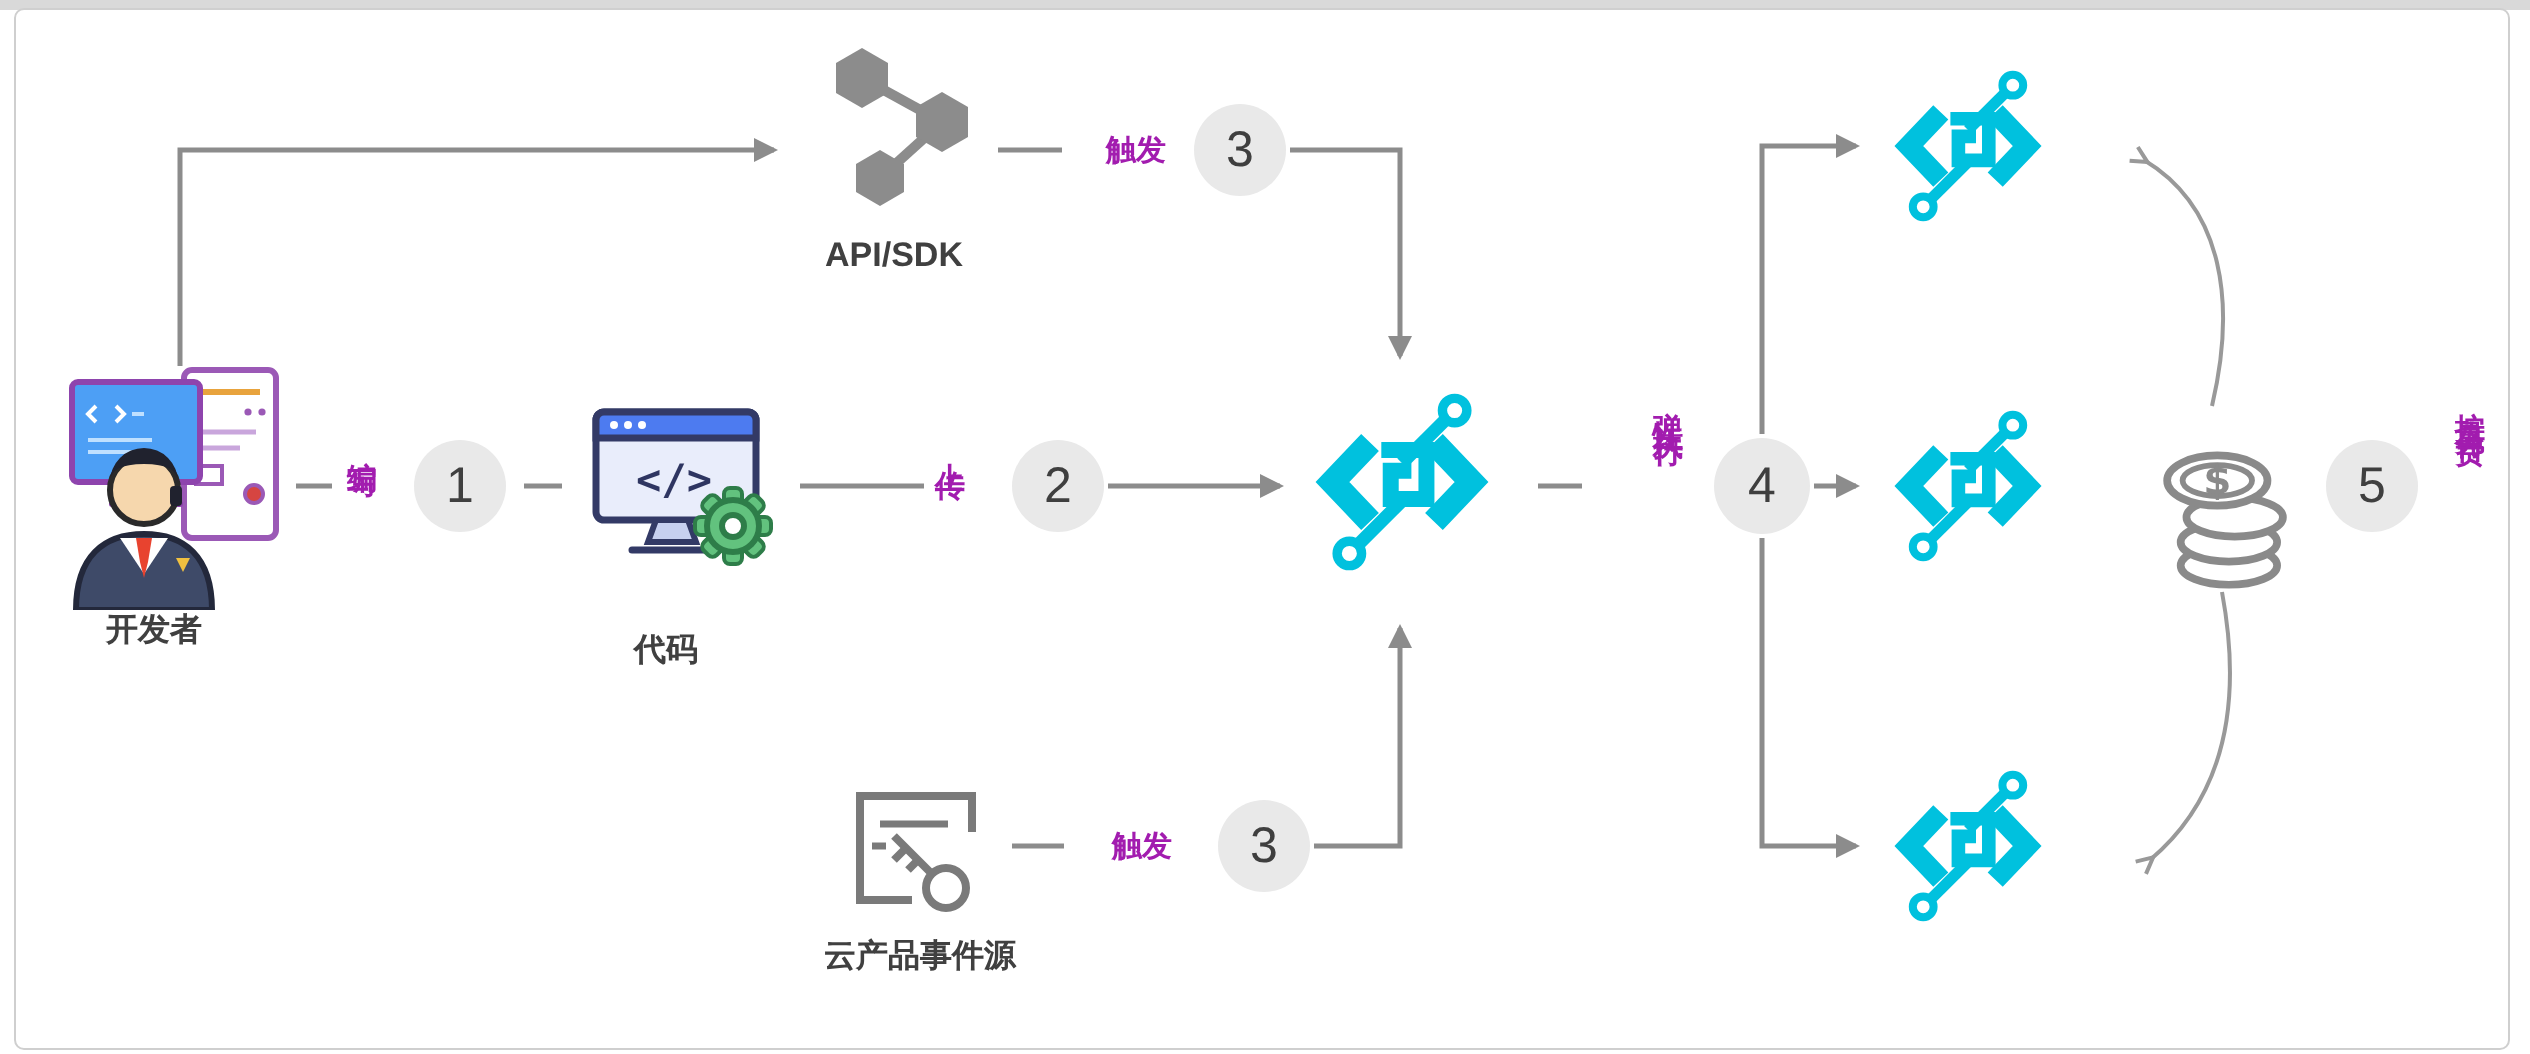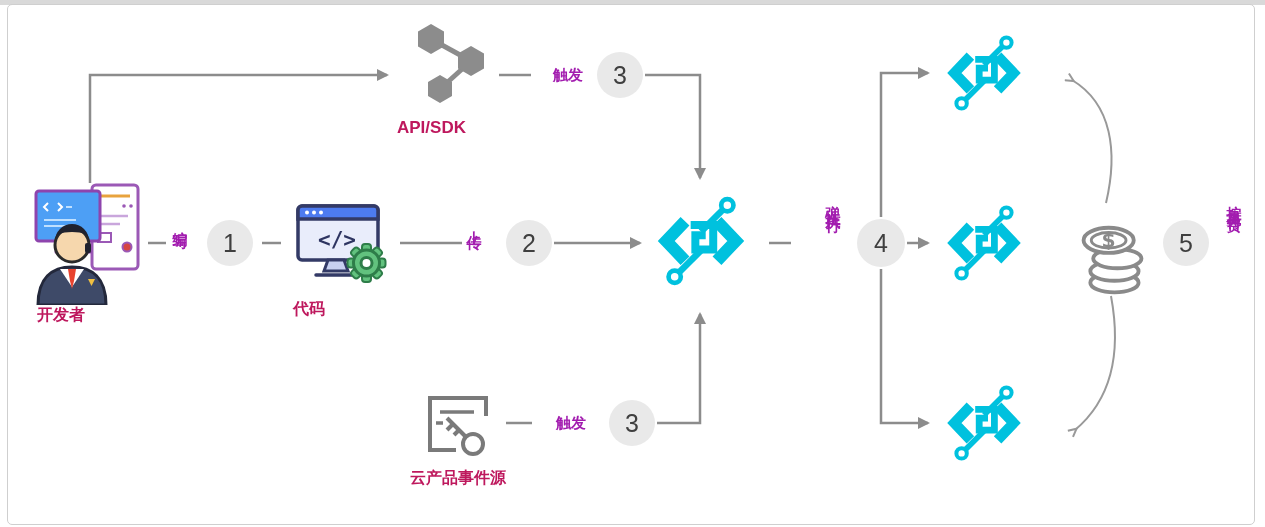--- a/index.html
+++ b/index.html
@@ -3,21 +3,21 @@
 <meta charset="utf-8">
 <style>
   html,body{margin:0;padding:0;background:#fff;}
   .page{position:relative;width:1265px;height:527px;background:#ffffff;overflow:hidden;
         font-family:"Liberation Sans","DejaVu Sans",sans-serif;}
   .topstrip{position:absolute;left:0;top:0;width:1265px;height:5px;background:#d9d9d9;}
   .frame{position:absolute;left:7px;top:4px;width:1246px;height:519px;border:1px solid #cfcfcf;
          border-radius:5px;background:transparent;}
   .overlay{position:absolute;left:0;top:0;}
   .node{position:absolute;}
-  .caption{position:absolute;font-size:16px;font-weight:bold;color:#be185d;text-align:left;}
+  .caption{position:absolute;font-size:16px;font-weight:bold;color:#404040;text-align:center;}
   .rel{position:absolute;font-size:15px;font-weight:bold;color:#a21caf;text-align:center;}
   .vtext{writing-mode:vertical-lr;text-orientation:upright;letter-spacing:4px;line-height:1;}
   .numcircle{position:absolute;background:#e9e9e9;border-radius:50%;
              display:flex;align-items:center;justify-content:center;
              color:#3f3f3f;font-size:25px;font-weight:500;}
   .c46{width:46px;height:46px;}
   .c48{width:48px;height:48px;}
 </style>
 </head>
 <body>
@@ -103,21 +103,21 @@
           <rect x="72" y="44" width="9" height="38" rx="3" transform="rotate(0 76.5 63)"></rect>
           <rect x="72" y="44" width="9" height="38" rx="3" transform="rotate(45 76.5 63)"></rect>
           <rect x="72" y="44" width="9" height="38" rx="3" transform="rotate(90 76.5 63)"></rect>
           <rect x="72" y="44" width="9" height="38" rx="3" transform="rotate(135 76.5 63)"></rect>
         </g>
         <circle cx="76.5" cy="63" r="13" fill="#62C27E" stroke="#2E7D49" stroke-width="3"></circle>
         <circle cx="76.5" cy="63" r="5.5" fill="#ffffff" stroke="#2E7D49" stroke-width="3"></circle>
       </g>
     </svg>
   </div>
-  <div class="caption" style="left:293px;top:299px;width:80px;">代码</div>
+  <div class="caption" style="left:293px;top:315px;width:80px;">代码</div>
 
   <div class="rel vtext" style="left:467px;top:219px;">上传</div>
   <div class="numcircle c46" style="left:506px;top:220px;">2</div>
 
   <div class="node" style="left:404px;top:19px;">
     <svg width="90" height="96" viewBox="0 0 90 96">
       <line x1="27" y1="20" x2="67" y2="42" stroke="#8c8c8c" stroke-width="5"></line>
       <line x1="67" y1="42" x2="36" y2="70" stroke="#8c8c8c" stroke-width="5"></line>
       <polygon points="27,5 40,12.5 40,27.5 27,35 14,27.5 14,12.5" fill="#8c8c8c"></polygon>
       <polygon points="67,27 80,34.5 80,49.5 67,57 54,49.5 54,34.5" fill="#8c8c8c"></polygon>

